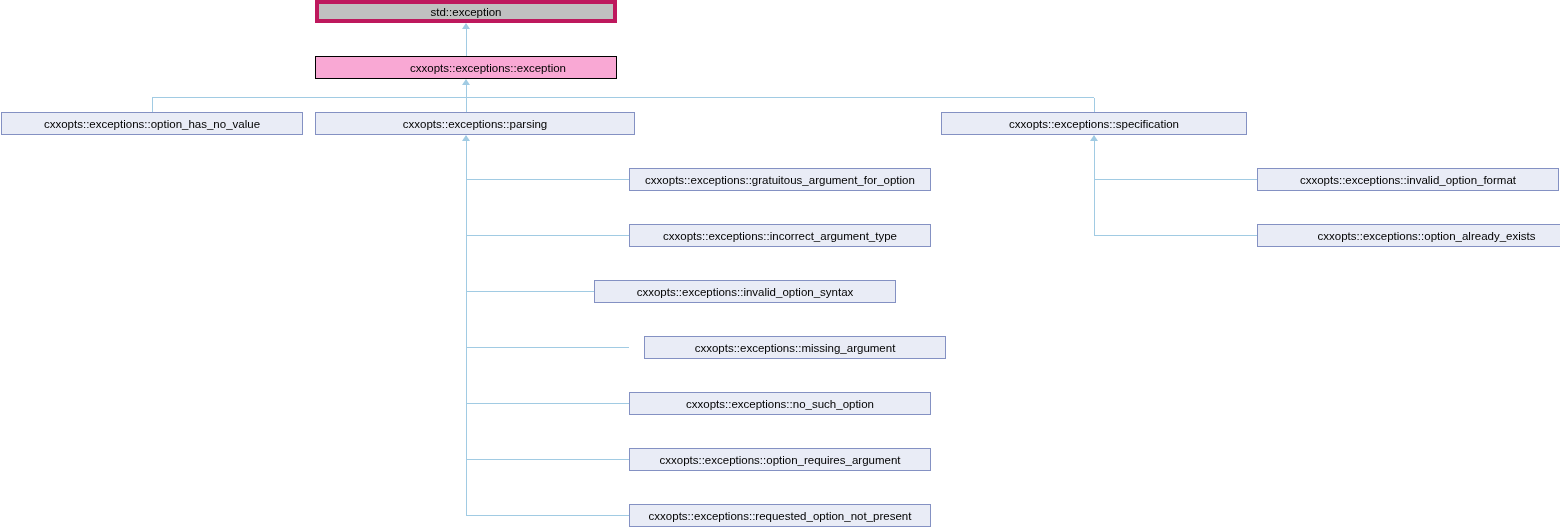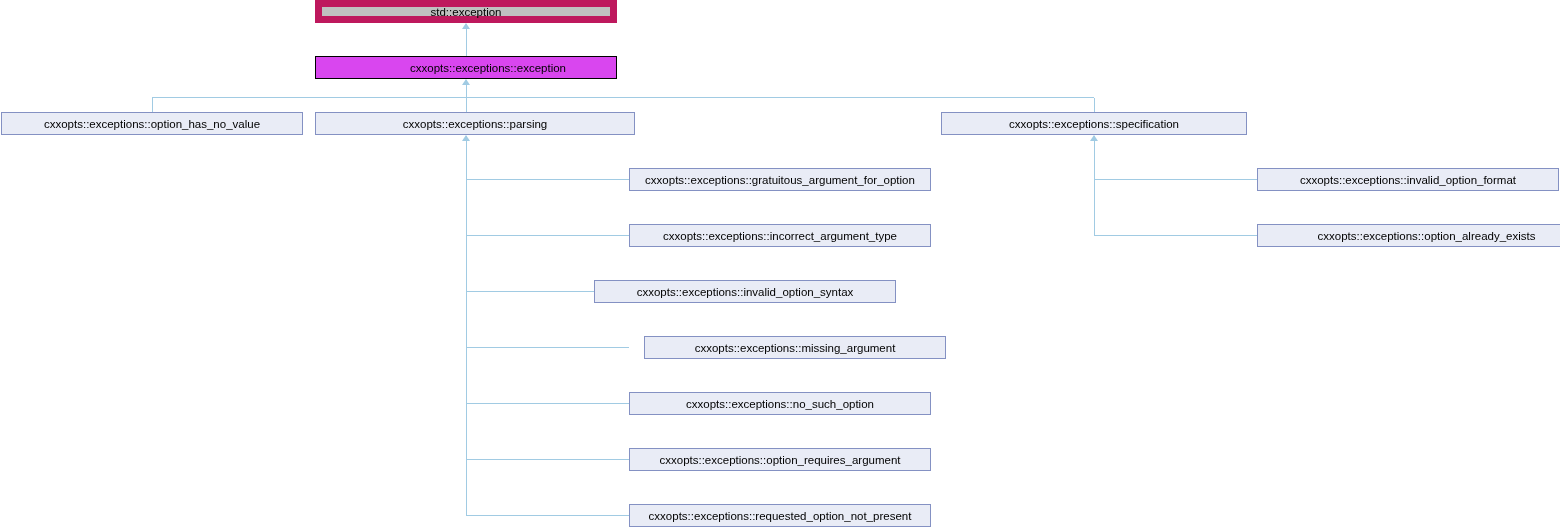--- a/index.html
+++ b/index.html
@@ -26,24 +26,24 @@
     color: #000000;
     white-space: nowrap;
     cursor: pointer;
   }
   .node.class {
     background: #e9ecf6;
     border: 1px solid #8491c3;
   }
   .node.external {
     background: #c0c0c0;
-    border: 7px solid #be185d;
+    border: 4px solid #be185d;
   }
   .node.current {
-    background: #d946ef;
+    background: #f9a8d4;
     border: 1px solid #000000;
     padding-left: 44px;
   }
   .edge-v {
     position: absolute;
     width: 1px;
     background: #a1cbe3;
   }
   .edge-h {
     position: absolute;

